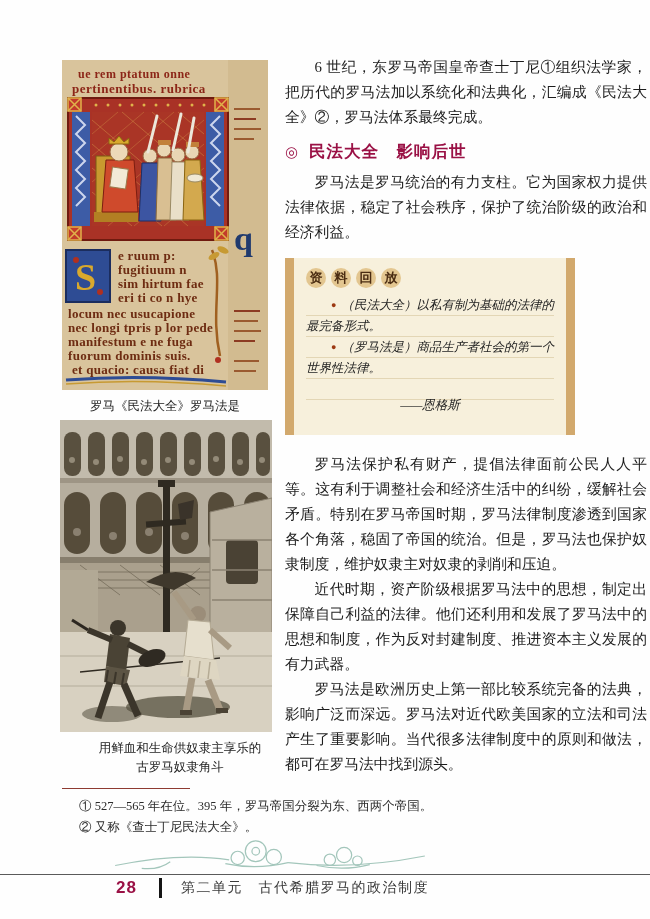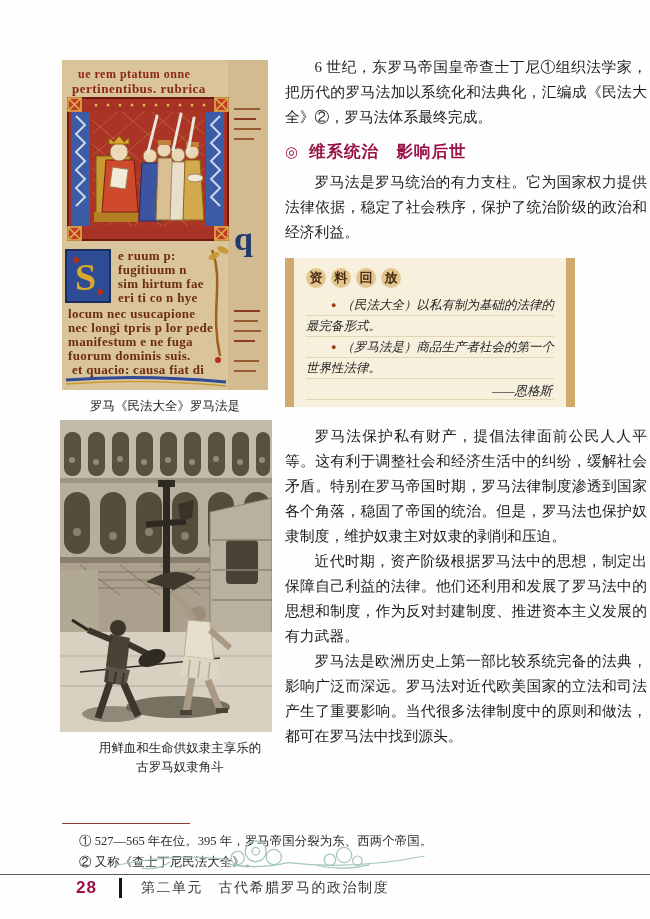--- a/index.html
+++ b/index.html
@@ -43,33 +43,33 @@
   .box-badge {
     width:20px; height:20px; border-radius:50%; background:#e3c690; color:#4a2c12;
     font:700 13px/20px "Liberation Sans","DejaVu Sans",sans-serif; text-align:center;
   }
   .box-quotes {
     font-style:italic; font-size:12.5px; line-height:21px; color:#222;
     background:repeating-linear-gradient(to bottom, transparent 0, transparent 20px, #e3d6b5 20px, #e3d6b5 21px);
   }
   .box-quote { margin:0; text-indent:2em; text-align:justify; }
   .box-bullet { color:#9c3812; font-size:9px; font-style:normal; margin-right:5px; vertical-align:1px; }
-  .box-attrib { margin:2px; text-align:right; }
-
-  
-  .footnotes { position:absolute; left:62px; top:823px; width:540px;font-family:Liberation Serif, serif; }
+  .box-attrib { margin:16px; text-align:center; }
+
+  
+  .footnotes { position:absolute; left:62px; top:788px; width:540px;font-family:Liberation Serif, serif; }
   .fn-rule { width:128px; height:0; border-top:1.5px solid #8e3b32; margin-bottom:7px; }
   .fn { margin:0; padding-left:17px; font-size:12.5px; line-height:21px; color:#2b2b2b; }
 
   
   .cloud { position:absolute; left:105px; top:837px; width:330px; height:38px; }
   .footer-line { position:absolute; left:0; top:874px; width:650px; height:1px; background:#5a5a5a; }
   .footer-row { position:absolute; left:76px; top:878px; display:flex; align-items:center; }
   .page-num {
-    color:#9a1145; font:700 17px "Liberation Sans","DejaVu Sans",sans-serif; letter-spacing:1px;
+    color:#9a1145; font:700 17px "Liberation Sans","DejaVu Sans",sans-serif; letter-spacing:1px;margin-left:40px;
   }
   .footer-divider { width:3px; height:20px; background:#151515; margin:0 19px 0 22px; }
   .unit-title {
     font-family:"Liberation Sans","DejaVu Sans",sans-serif;
     font-size:14px; color:#3a3a3a; letter-spacing:1.5px;
   }
 </style>
 </head>
 <body>
 
@@ -277,21 +277,21 @@
       <span>用鲜血和生命供奴隶主享乐的</span><br>
       <span>古罗马奴隶角斗</span>
     </figcaption>
   </figure>
 
   <div class="right-col">
     <p class="para">6 世纪，东罗马帝国皇帝查士丁尼①组织法学家，把历代的罗马法加以系统化和法典化，汇编成《民法大全》②，罗马法体系最终完成。</p>
 
     <div class="section-heading">
       <span class="heading-symbol">◎</span>
-      <span>维系统治　影响后世</span>
+      <span>民法大全　影响后世</span>
     </div>
 
     <p class="para">罗马法是罗马统治的有力支柱。它为国家权力提供法律依据，稳定了社会秩序，保护了统治阶级的政治和经济利益。</p>
 
     <aside class="data-box">
       <div class="box-title">
         <span class="box-badge">资</span>
         <span class="box-badge">料</span>
         <span class="box-badge">回</span>
         <span class="box-badge">放</span>

